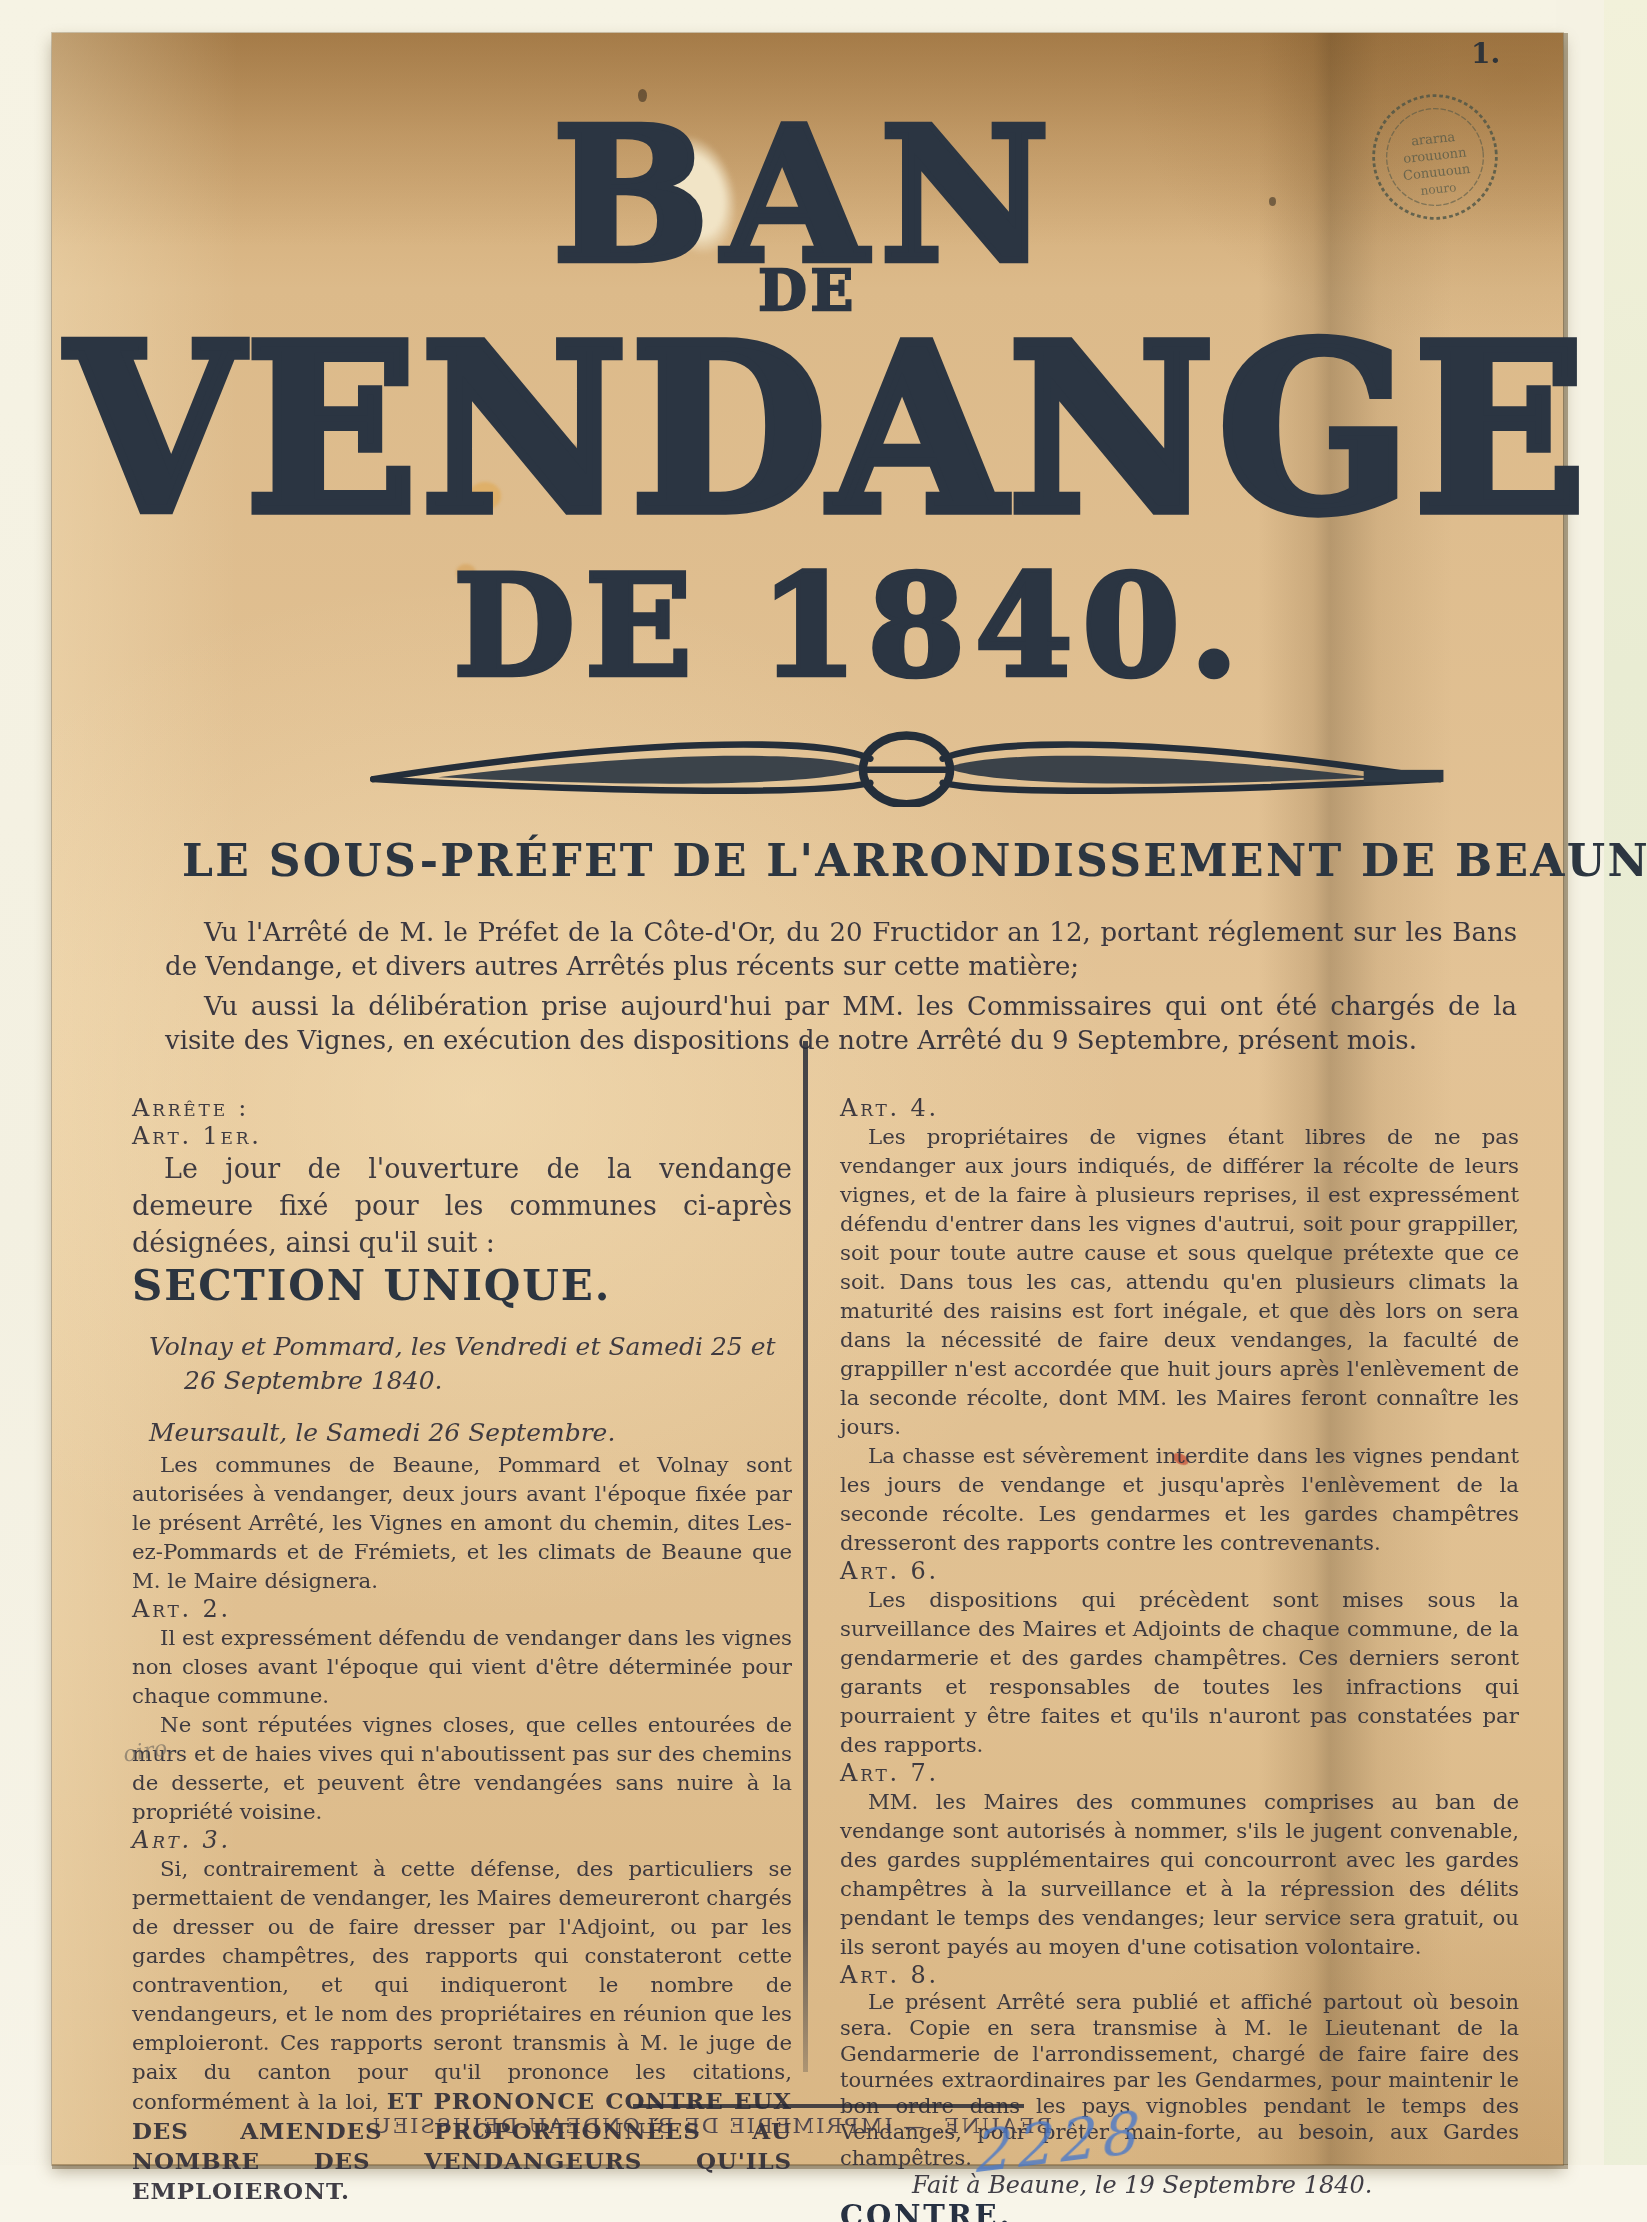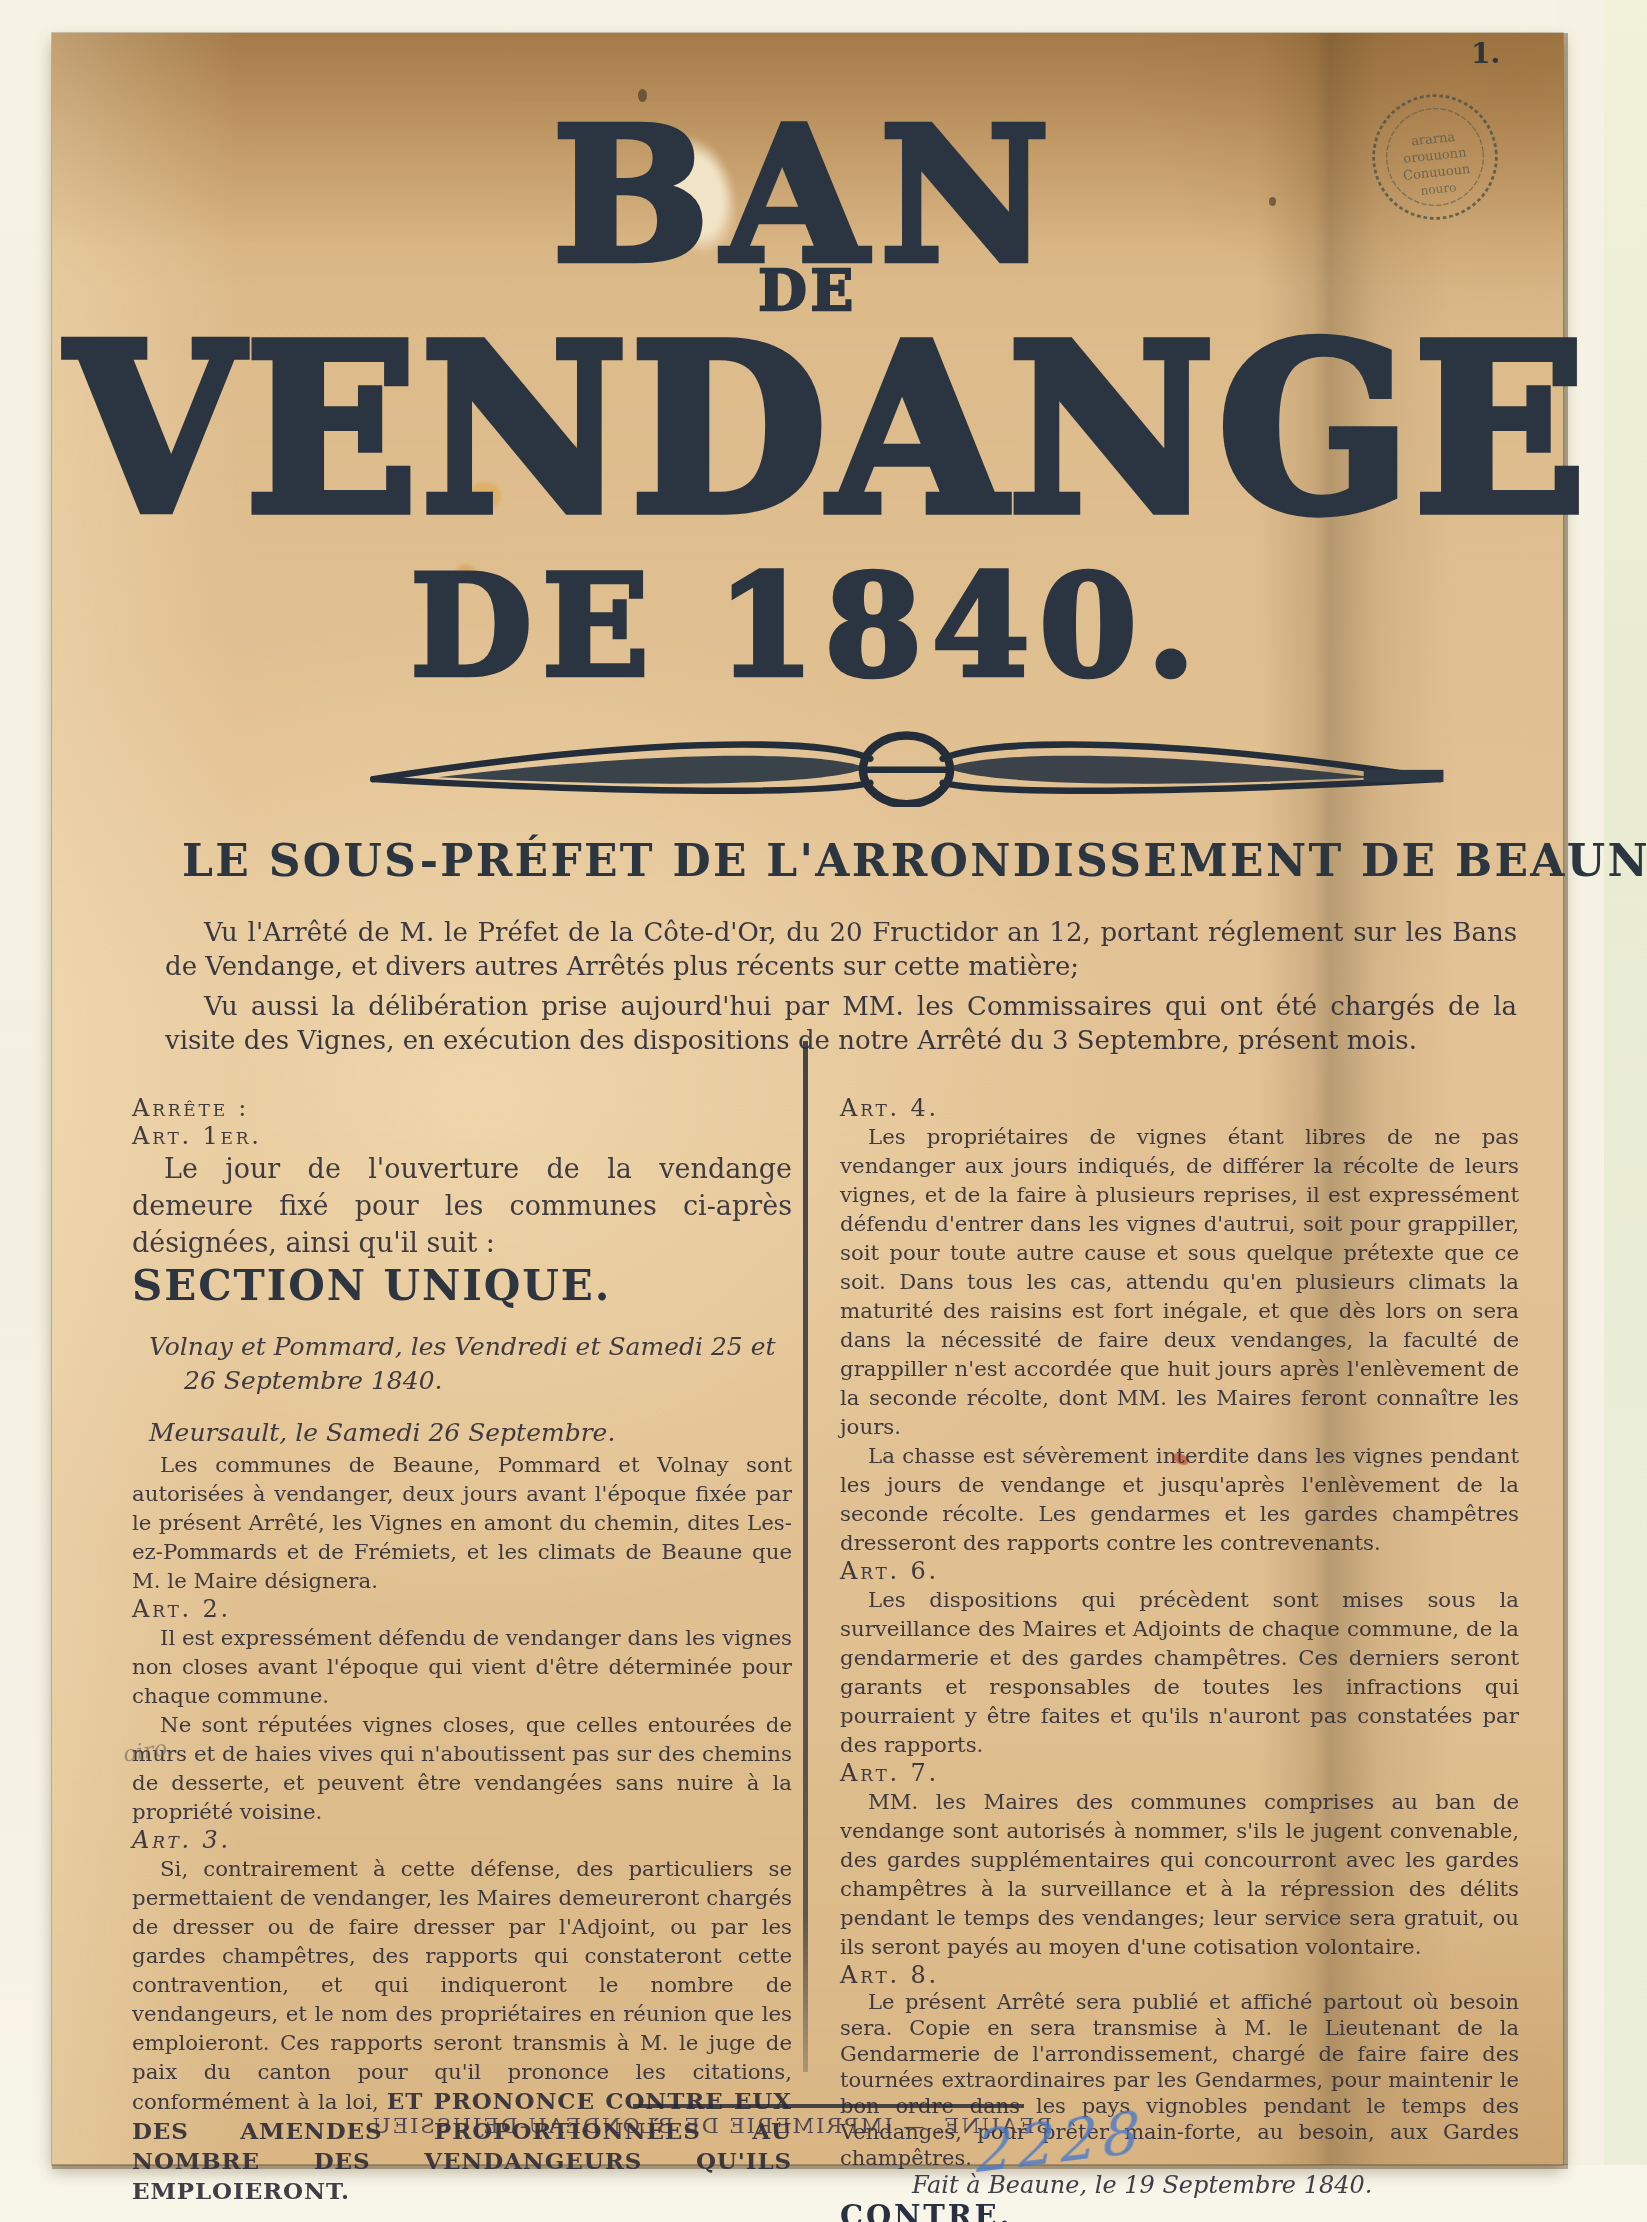--- a/index.html
+++ b/index.html
@@ -35,21 +35,21 @@
   .red-dot{position:absolute;left:1172px;top:1454px;width:16.7px;height:10.2px;border-radius:50%;
      background:#c4523a;opacity:.75;transform:rotate(28deg);filter:blur(0.4px);}
   
   .t{position:absolute;left:52px;width:1511px;text-align:center;line-height:1;
      color:#2b3542;white-space:nowrap;}
   .t-ban{top:102px;font-size:186px;font-weight:bold;letter-spacing:13px;-webkit-text-stroke:6.5px #2b3542;
      text-shadow:0 0 1.9px rgba(43,53,66,.6);}
   .t-desmall{top:262px;font-size:56px;font-weight:bold;letter-spacing:3.7px;-webkit-text-stroke:2.3px #2b3542;}
   .t-vendange{top:314px;font-size:230px;font-weight:bold;letter-spacing:3.7px;-webkit-text-stroke:9.3px #2b3542;
      transform:scaleX(.98);text-shadow:0 0 1.9px rgba(43,53,66,.6);}
-  .t-de1840{top:555px;font-size:141px;font-weight:bold;letter-spacing:9.3px;-webkit-text-stroke:4.6px #2b3542;}
+  .t-de1840{top:555px;font-size:141px;font-weight:bold;letter-spacing:9.3px;margin-left:43px;-webkit-text-stroke:4.6px #2b3542;}
   
   .ornament{position:absolute;left:364px;top:729px;width:1085px;height:78px;}
   
   .lead-heading{position:absolute;left:182px;top:835px;font-size:44px;font-weight:bold;
      letter-spacing:2.3px;color:#2c3641;filter:blur(0.3px);white-space:nowrap;}
   .intro{position:absolute;left:165px;width:1352px;font-size:26px;line-height:34px;
      text-align:justify;text-indent:39px;color:rgba(48,46,56,.94);filter:blur(0.4px);}
   .intro.i1{top:889px;}
   .intro.i2{top:963px;}
   
@@ -156,21 +156,21 @@
         </g>
         <use href="#halfL" transform="translate(1170,0) scale(-1,1)"></use>
         <rect x="1078" y="44" width="86" height="13" fill="#2c3743"></rect>
         <ellipse cx="585" cy="44" rx="47" ry="37" fill="none" stroke="#242e3a" stroke-width="9"></ellipse>
         <line x1="540" y1="44" x2="630" y2="44" stroke="#242e3a" stroke-width="7"></line>
       </svg>
     </div>
 
     <div class="lead-heading">LE SOUS-PRÉFET DE L'ARRONDISSEMENT DE BEAUNE,</div>
     <p class="intro i1">Vu l'Arrêté de M. le Préfet de la Côte-d'Or, du 20 Fructidor an 12, portant réglement sur les Bans de Vendange, et divers autres Arrêtés plus récents sur cette matière;</p>
-    <p class="intro i2">Vu aussi la délibération prise aujourd'hui par MM. les Commissaires qui ont été chargés de la visite des Vignes, en exécution des dispositions de notre Arrêté du 3 Septembre, présent mois.</p>
+    <p class="intro i2">Vu aussi la délibération prise aujourd'hui par MM. les Commissaires qui ont été chargés de la visite des Vignes, en exécution des dispositions de notre Arrêté du 9 Septembre, présent mois.</p>
 
     <div class="col-rule"></div>
 
     <div class="col col-left">
       <p class="art-head arrete">Arrête :</p>
       <p class="art-head art1-head">Art. 1er.</p>
       <p class="lede">Le jour de l'ouverture de la vendange demeure fixé pour les communes ci-après désignées, ainsi qu'il suit :</p>
       <p class="section-head">SECTION UNIQUE.</p>
       <div class="sched">
         <div>Volnay et Pommard, les Vendredi et Samedi 25 et 26 Septembre 1840.</div>

